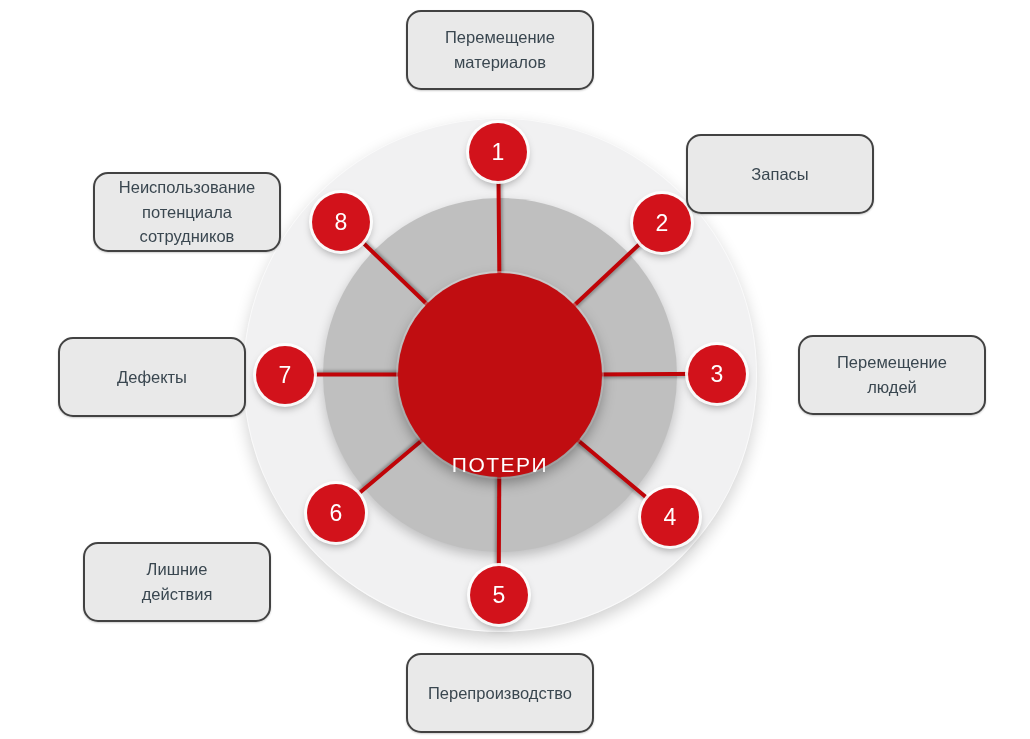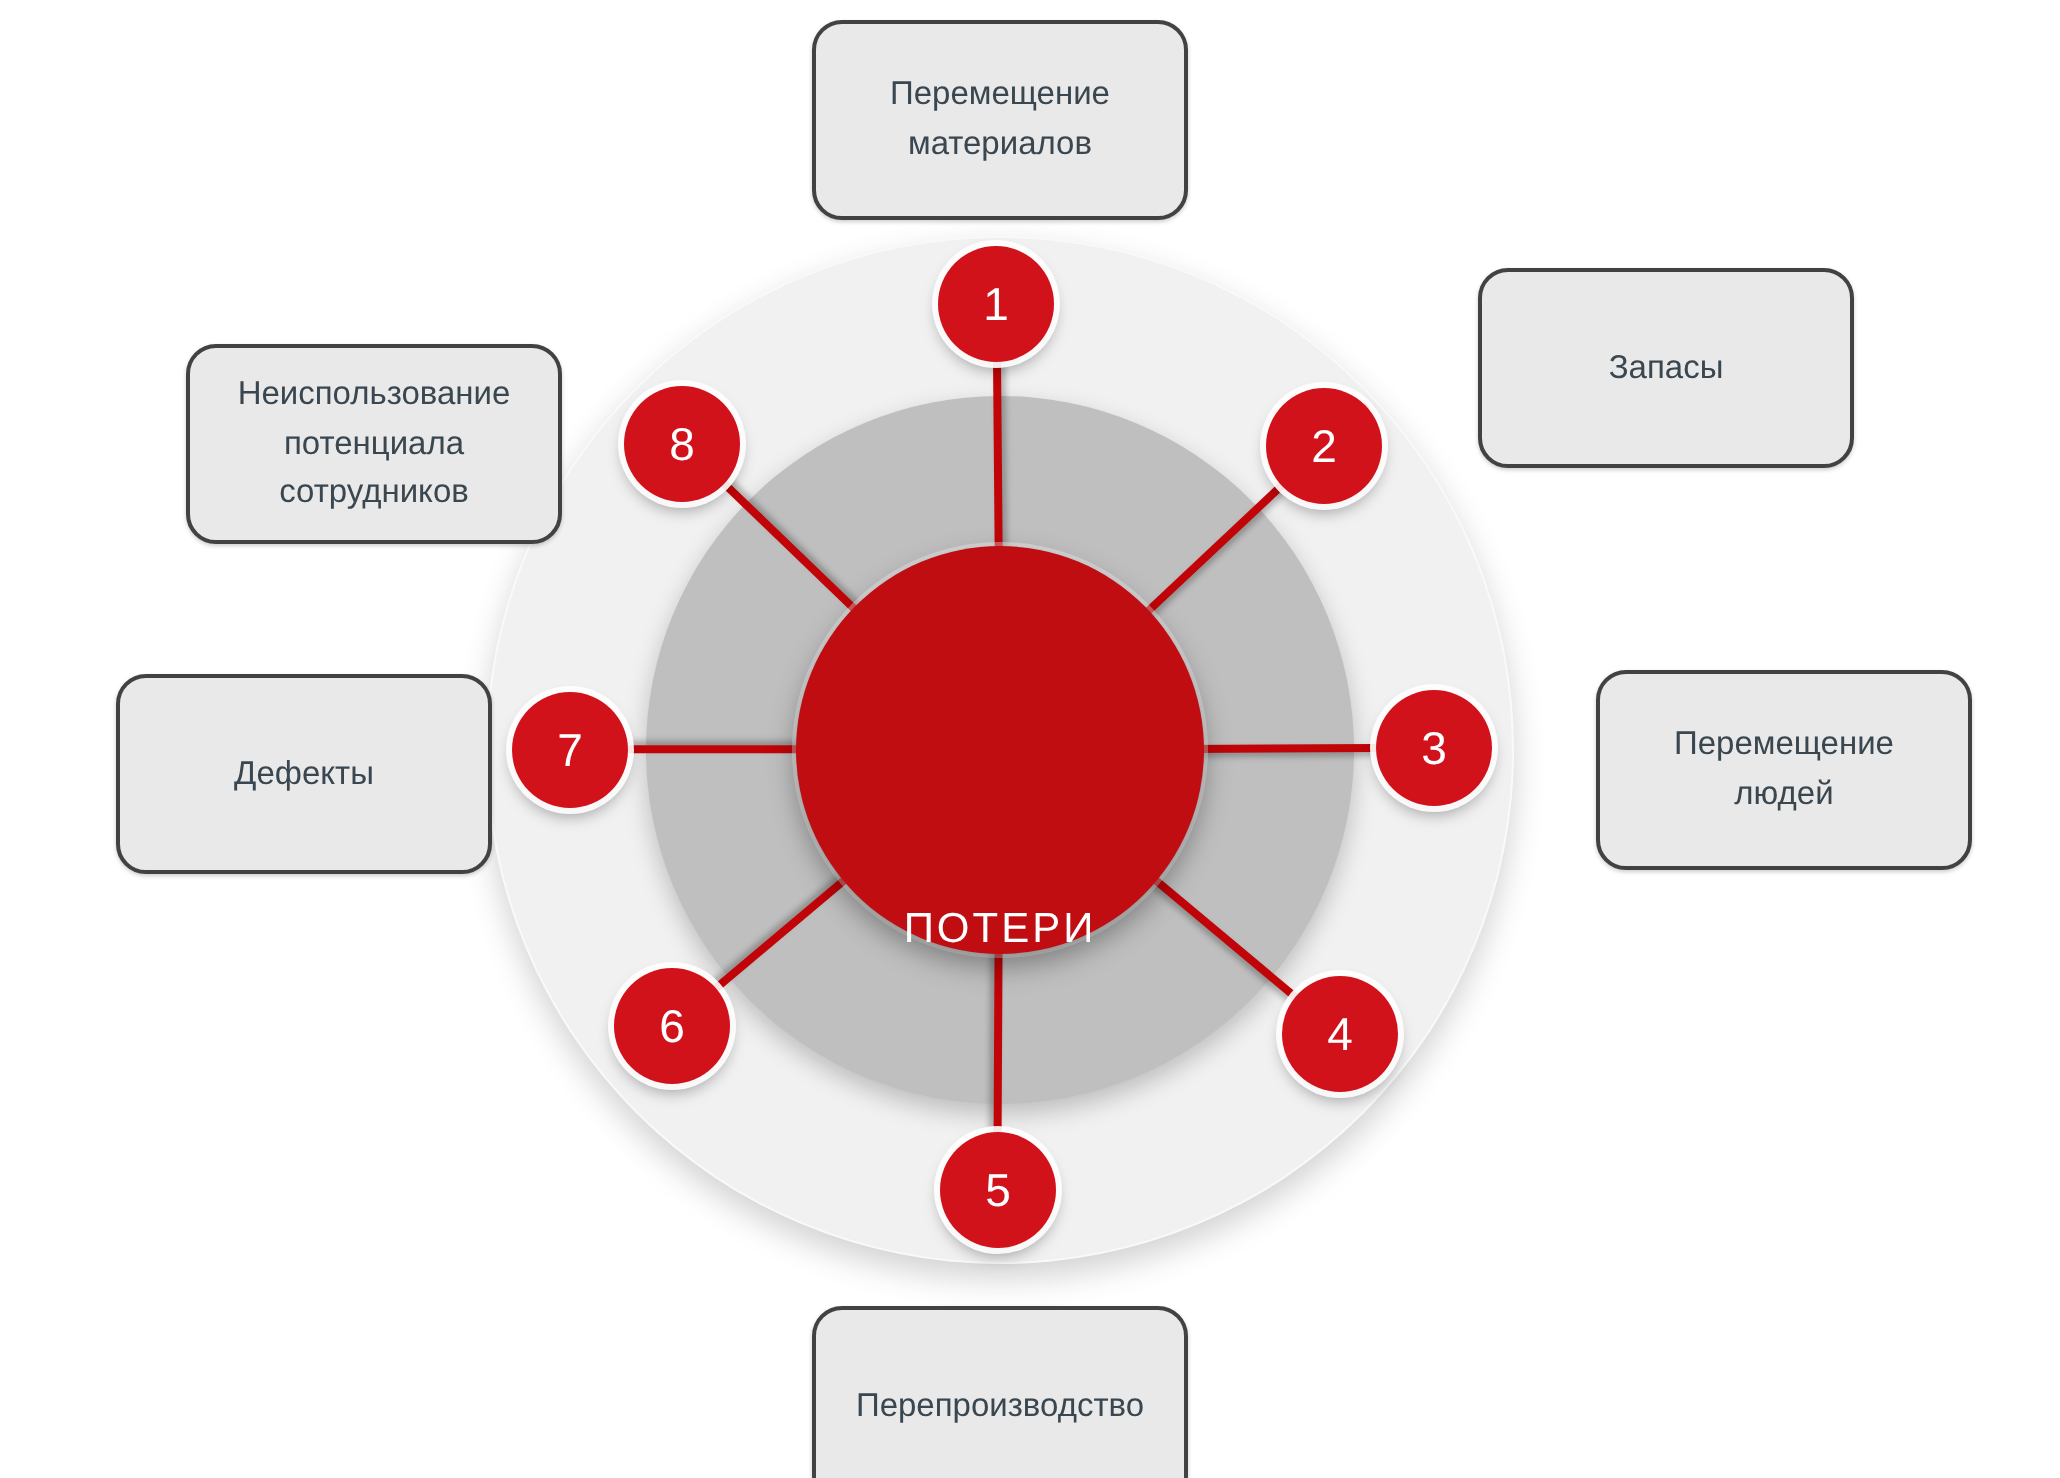--- a/index.html
+++ b/index.html
@@ -52,21 +52,21 @@
     width: 58px; height: 58px;
     border-radius: 50%;
     background: var(--node-circle, #d2121b);
     box-shadow: 0 0 0 3px rgba(255,255,255,0.9), 0 4px 8px rgba(0,0,0,0.35);
     display: flex; align-items: center; justify-content: center;
     color: #ffffff;
     font-size: 23px;
   }
   .label-box {
     position: absolute;
-    width: 188px; height: 100px;
+    width: 188px; height: 80px;
     box-sizing: border-box;
     background: var(--box-fill, #e9e9e9);
     border: 2px solid var(--box-border, #424242);
     border-radius: 15px;
     display: flex; align-items: center; justify-content: center;
     text-align: center;
     color: var(--box-text, #3a4750);
     font-size: 16.5px;
     line-height: 1.5;
     white-space: pre-line;
@@ -98,22 +98,24 @@
   <div class="node" style="left:633px; top:194px;">2</div>
   <div class="node" style="left:688px; top:345px;">3</div>
   <div class="node" style="left:641px; top:488px;">4</div>
   <div class="node" style="left:470px; top:566px;">5</div>
   <div class="node" style="left:307px; top:484px;">6</div>
   <div class="node" style="left:256px; top:346px;">7</div>
   <div class="node" style="left:312px; top:193px;">8</div>
 
   <div class="label-box" style="left:406px; top:10px;">Перемещение
 материалов</div>
-  <div class="label-box" style="left:739px; top:134px;">Запасы</div>
+  <div class="label-box" style="left:686px; top:134px;">Запасы</div>
   <div class="label-box" style="left:798px; top:335px;">Перемещение
 людей</div>
   <div class="label-box" style="left:406px; top:653px;">Перепроизводство</div>
+  <div class="label-box" style="left:83px;  top:542px;">Лишние
+действия</div>
   <div class="label-box" style="left:14px;  top:337px;margin-left:44px;">Дефекты</div>
   <div class="label-box" style="left:93px;  top:132px;margin-top:40px;">Неиспользование
 потенциала
 сотрудников</div>
 
 </div>
 
 </body></html>

